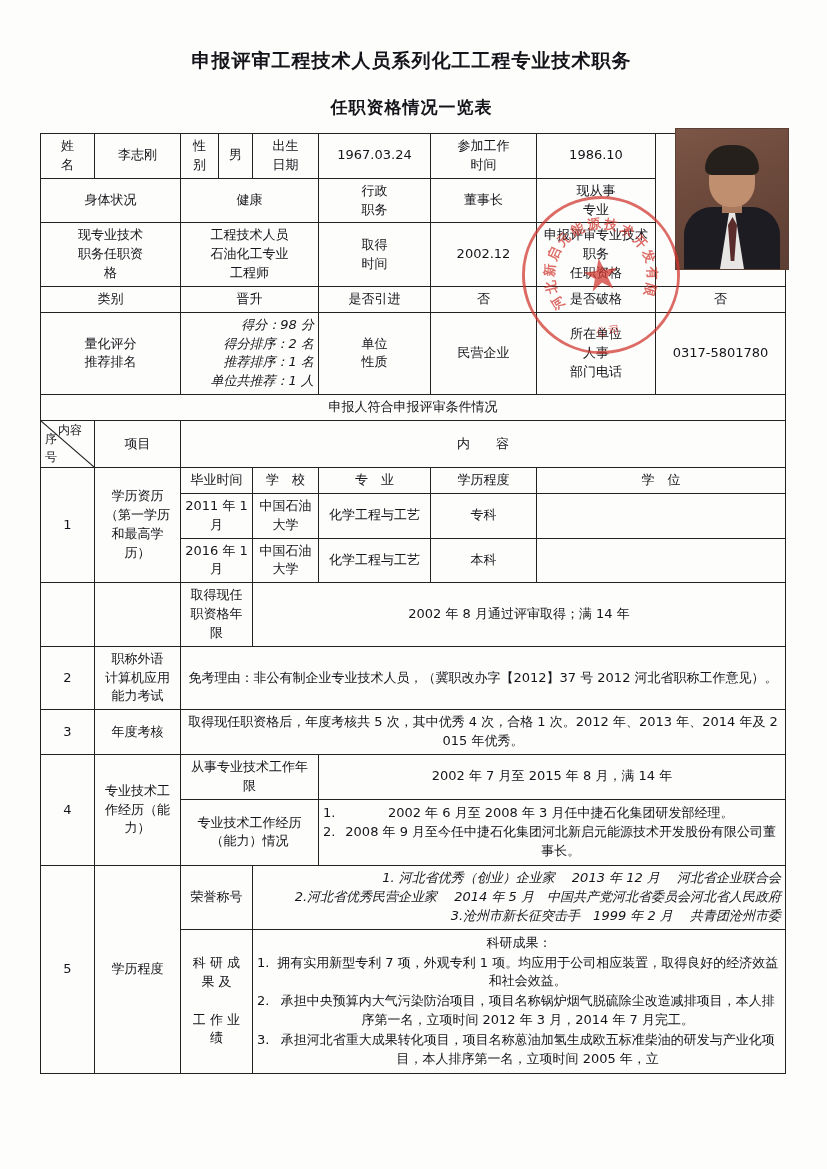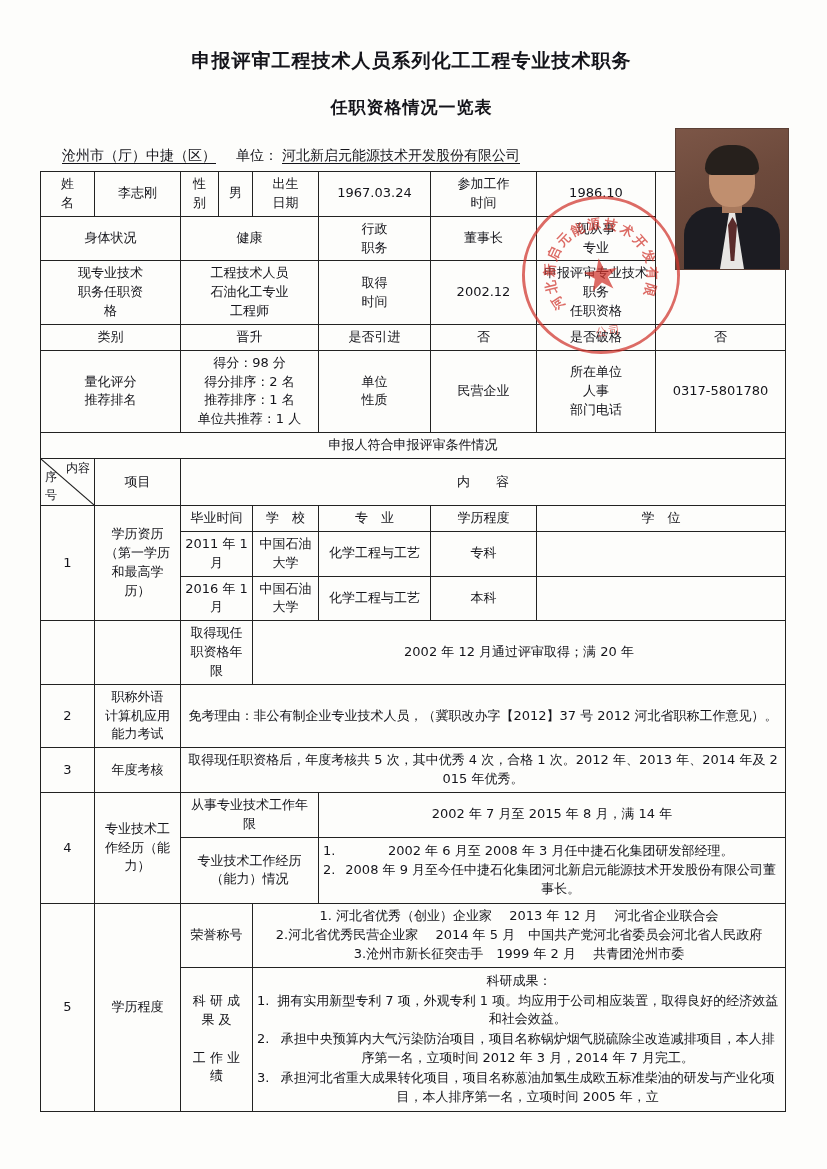--- a/index.html
+++ b/index.html
@@ -22,21 +22,21 @@
     font-size:19px;
     font-weight:bold;
     letter-spacing:1px;
     margin:18px 0 0 0;
   }
   .title2{
     text-align:center;
     font-size:17px;
     font-weight:bold;
     letter-spacing:1px;
-    margin:22px 0 28px 0;
+    margin:22px 0 14px 0;
   }
   .subline{
     font-size:14px;
     margin:0 0 6px 22px;
     display:flex;
     align-items:flex-end;
     gap:4px;
   }
   .u{ text-decoration:underline; text-underline-offset:3px; }
   .unit-label{ margin-left:16px; }
@@ -50,21 +50,21 @@
   }
   table.main td{
     border:1px solid #222;
     padding:3px 4px;
     vertical-align:middle;
     text-align:center;
     line-height:1.45;
     word-break:break-all;
   }
   td.ml{ text-align:left; padding-left:8px; }
-  .leftstack{ display:flex; flex-direction:column; align-items:center; }
+  .leftstack{ display:flex; flex-direction:column; align-items:flex-end;font-style:italic; }
   .photo-cell{ padding:0; }
   .numlist{ text-align:left; padding-left:4px; }
   .numlist div{ display:flex; gap:5px; margin:1px 0; }
   .numlist div .n{ flex:0 0 auto; }
   .numlist div .t{ flex:1 1 auto; }
 
   
   .photo{
     position:absolute;
     right:38px; top:128px;
@@ -139,36 +139,31 @@
     letter-spacing:2px;
   }
   
   .diag{
     position:relative;
     height:40px;
   }
   .diag .line{
     position:absolute; left:0; top:0; width:100%; height:100%;
   }
-  .diag .tr{ position:absolute; right:4px; top:1px; font-size:12px; }
+  .diag .tr{ position:absolute; right:12px; top:1px; font-size:12px; }
   .diag .bl{ position:absolute; left:4px; bottom:1px; font-size:12px; }
 </style>
 </head>
 <body>
 
 <div class="page">
 
   <div class="title1">申报评审工程技术人员系列化工工程专业技术职务</div>
   <div class="title2">任职资格情况一览表</div>
 
-  <div class="subline">
-    <span class="u">沧州市（厅）中捷（区）</span>
-    <span class="unit-label">单位：</span>
-    <span class="unit-val">河北新启元能源技术开发股份有限公司</span>
-  </div>
 
   <table class="main">
     <colgroup>
       <col style="width:54px">
       <col style="width:86px">
       <col style="width:38px">
       <col style="width:34px">
       <col style="width:66px">
       <col style="width:112px">
       <col style="width:106px">
@@ -266,21 +261,21 @@
       <td colspan="2">2016 年 1 月</td>
       <td>中国石油大学</td>
       <td>化学工程与工艺</td>
       <td class="ml">本科</td>
       <td colspan="2"></td>
     </tr>
     <tr>
       <td></td>
       <td></td>
       <td colspan="2">取得现任职资格年限</td>
-      <td colspan="5">2002 年 12 月通过评审取得；满 20 年</td>
+      <td colspan="5">2002 年 8 月通过评审取得；满 14 年</td>
     </tr>
 
     <tr>
       <td>2</td>
       <td>职称外语<br>计算机应用<br>能力考试</td>
       <td colspan="7" class="ml">免考理由：非公有制企业专业技术人员，（冀职改办字【2012】37 号 2012 河北省职称工作意见）。</td>
     </tr>
 
     <tr>
       <td>3</td>

